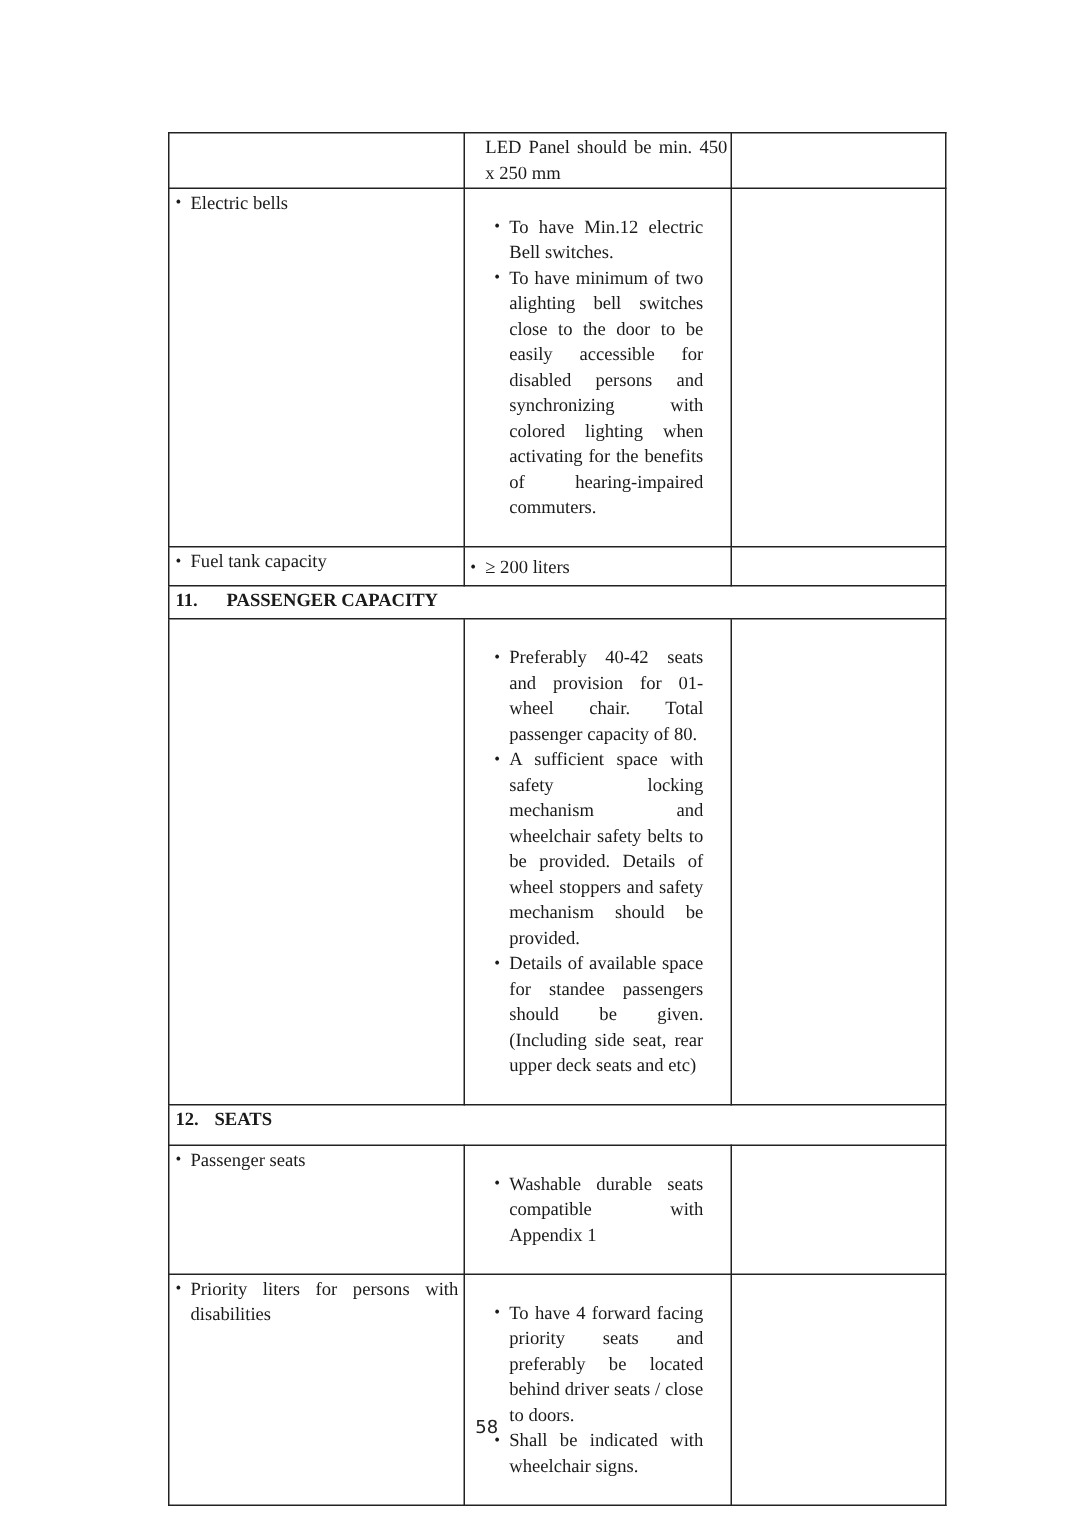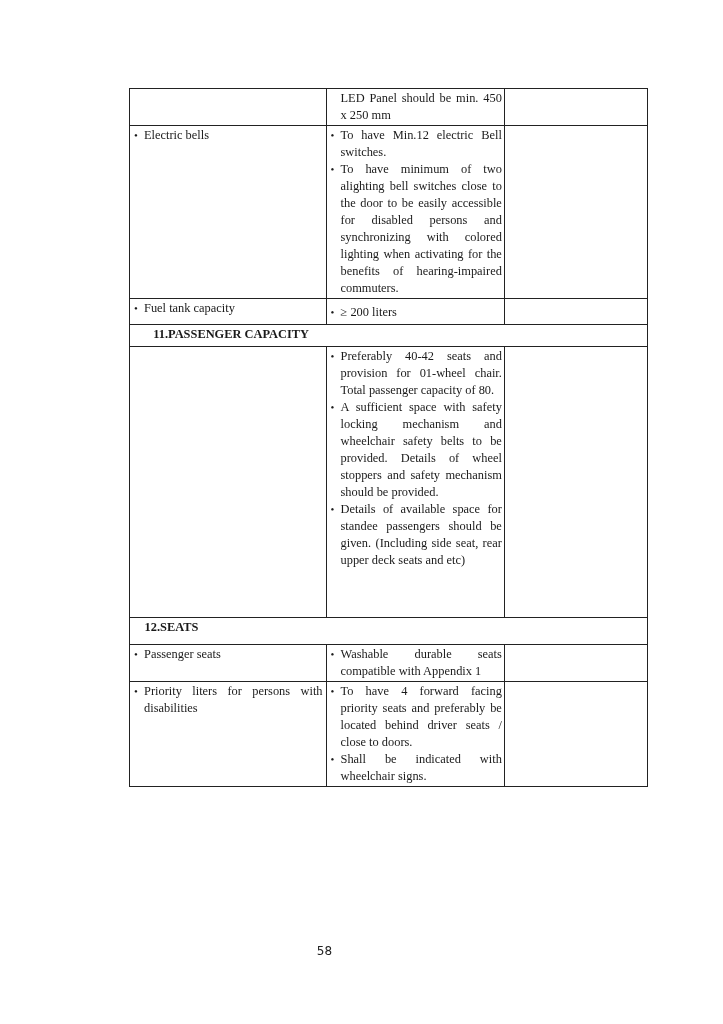--- a/index.html
+++ b/index.html
@@ -1,28 +1,28 @@
 <!DOCTYPE html>
 <html><head>
 <meta charset="utf-8">
 <style>
   html, body { margin: 0; padding: 0; background: #ffffff; }
   body { width: 723px; height: 1024px; position: relative; overflow: hidden;
          font-family: "Liberation Serif", "DejaVu Serif", serif; color: #1a1a1a; }
-  .spec-table { position: absolute; left: 129px; top: 88px; width: 519px;
+  .spec-table { position: absolute; left: 112px; top: 88px; width: 519px;
                 border-collapse: collapse; table-layout: fixed; font-size: 12.4px; line-height: 17px; }
   .spec-table td { border: 1px solid #222; vertical-align: top; padding: 1px 3px 1px 4px; }
   .col1 { width: 184px; }
   .col2 { width: 167px; }
   .col3 { width: 134px; }
   .spec-table td.c2 { text-align: justify; padding-left: 4px; padding-right: 2px; }
   .section td { font-weight: bold; padding-left: 4px; }
-  .section .num { display: inline-block; width: 34px; text-align: right; }
+  .section .num { display: inline-block; width: 34px; }
   .section-seats .num { width: 26px; font-family: Liberation Serif, serif; }
-  ul.b { list-style: none; margin: 0; padding: 0; }
+  ul.b { list-style: none; margin: 16px; padding: 0; }
   ul.b li { position: relative; padding-left: 10px; }
   ul.b li::before { content: "\2022"; position: absolute; left: 0; top: 0; font-size: 11px; }
   .lbl { position: relative; padding-left: 10px; display: block; }
   .lbl::before { content: "\2022"; position: absolute; left: 0; top: 0; font-size: 11px; }
   .page-number { position: absolute; left: 0; width: 649px; top: 944px; text-align: center;
                  font-family: "DejaVu Sans", "Liberation Sans", sans-serif; font-size: 12px; color: #222; }
   .fuel-val { display: block; margin-top: 7px; }
 </style>
 </head>
 <body>

